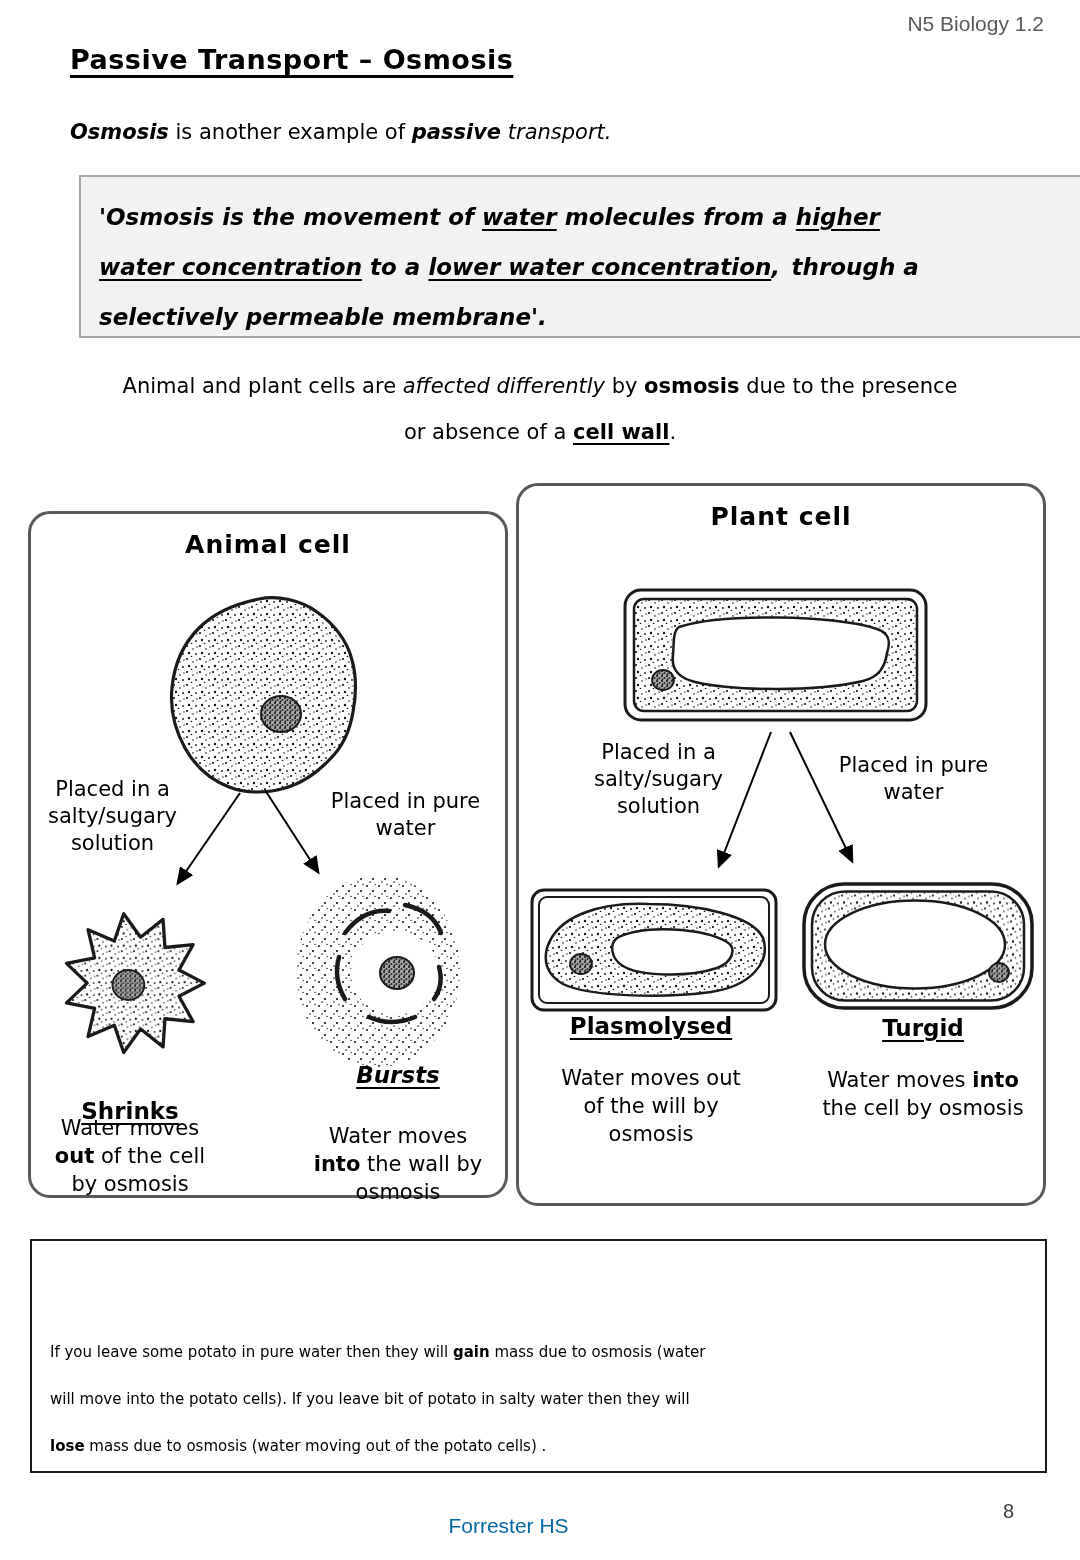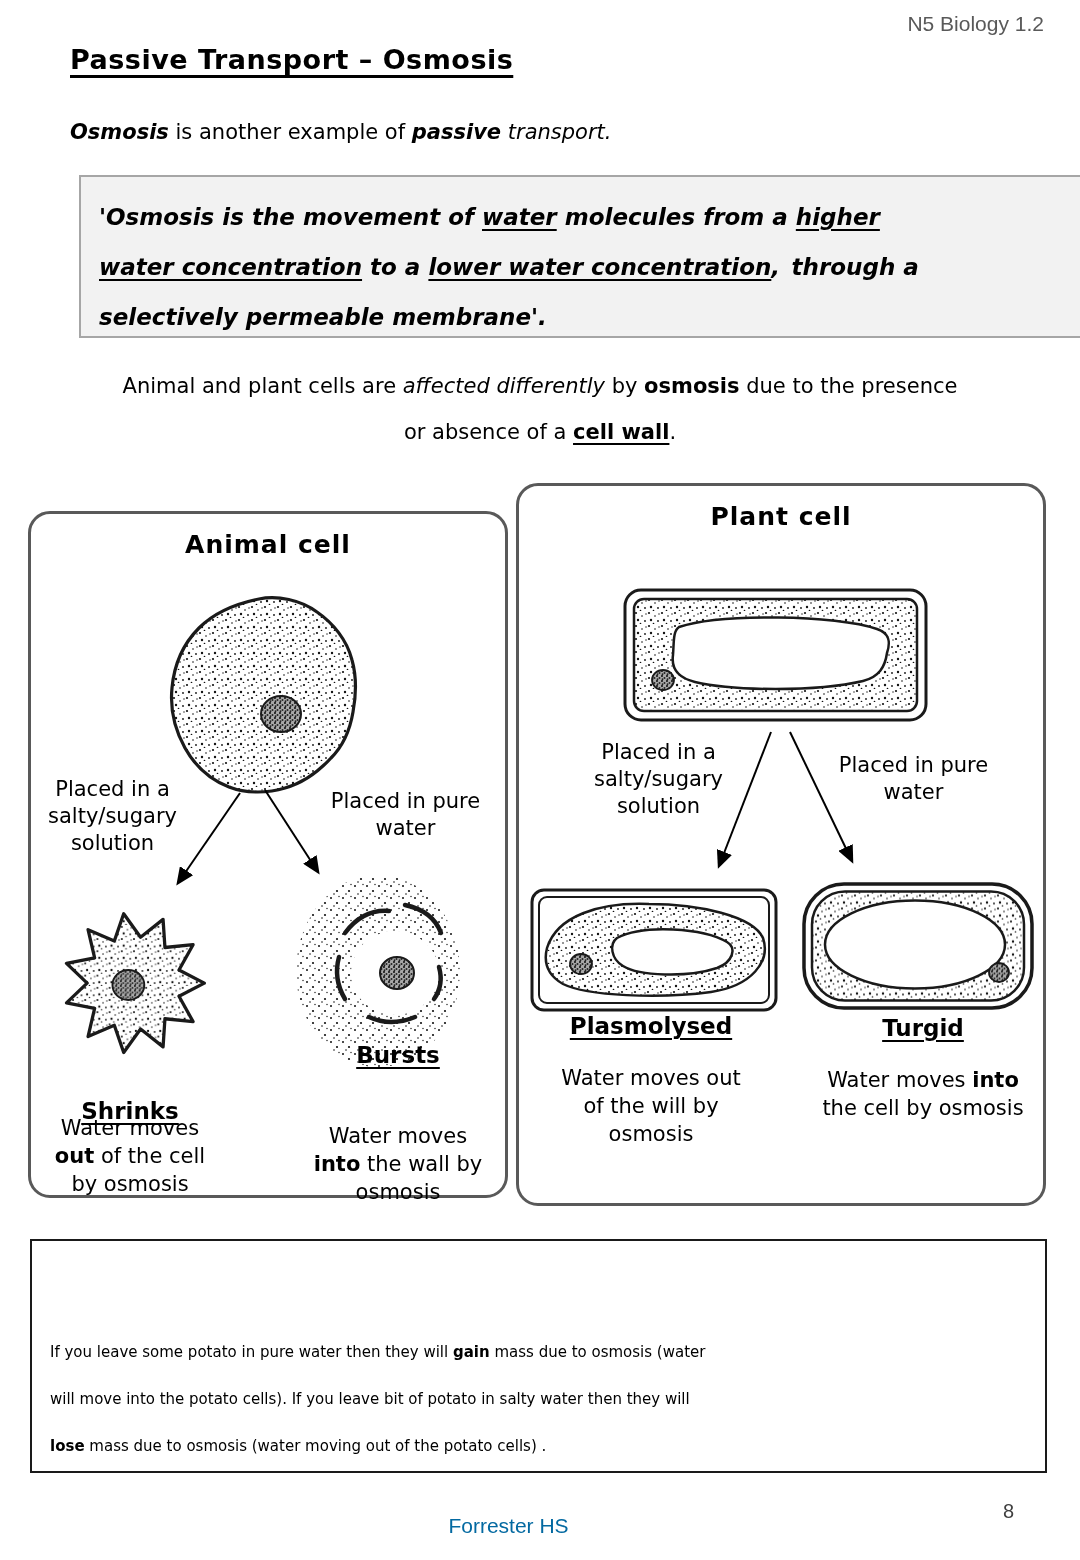--- a/index.html
+++ b/index.html
@@ -125,21 +125,21 @@
       <ellipse cx="85" cy="100" rx="82" ry="96" fill="url(#stS)"></ellipse>
       <ellipse cx="102" cy="102" rx="44" ry="42" fill="#ffffff"></ellipse>
       <path d="M52,62 Q70,38 96,40" fill="none" stroke="#1a1a1a" stroke-width="4.5" stroke-linecap="round"></path>
       <path d="M112,34 Q140,40 148,62" fill="none" stroke="#1a1a1a" stroke-width="4.5" stroke-linecap="round"></path>
       <path d="M46,86 Q40,108 52,128" fill="none" stroke="#1a1a1a" stroke-width="4.5" stroke-linecap="round"></path>
       <path d="M76,146 Q98,156 122,146" fill="none" stroke="#1a1a1a" stroke-width="4.5" stroke-linecap="round"></path>
       <path d="M146,96 Q151,114 141,128" fill="none" stroke="#1a1a1a" stroke-width="4.5" stroke-linecap="round"></path>
       <ellipse cx="104" cy="102" rx="17" ry="16" fill="url(#nu)" stroke="#1a1a1a" stroke-width="2"></ellipse>
     </svg>
 
-    <div class="abs result-label center" style="left:292px;top:528px;width:150px;">Bursts</div>
+    <div class="abs result-label center" style="left:292px;top:548px;width:150px;font-style:italic;">Bursts</div>
     <div class="abs result-desc center" style="left:272px;top:608px;width:190px;">
         <div><span>Water moves</span></div>
         <div><span class="b">into</span><span> the wall by</span></div>
         <div><span>osmosis</span></div>
       </div>
   </div>
 
   <div class="abs panel" style="left:516px;top:483px;width:530px;height:723px;">
 
     <div class="abs panel-title center" style="left:0;top:16px;width:100%;">Plant cell</div>

